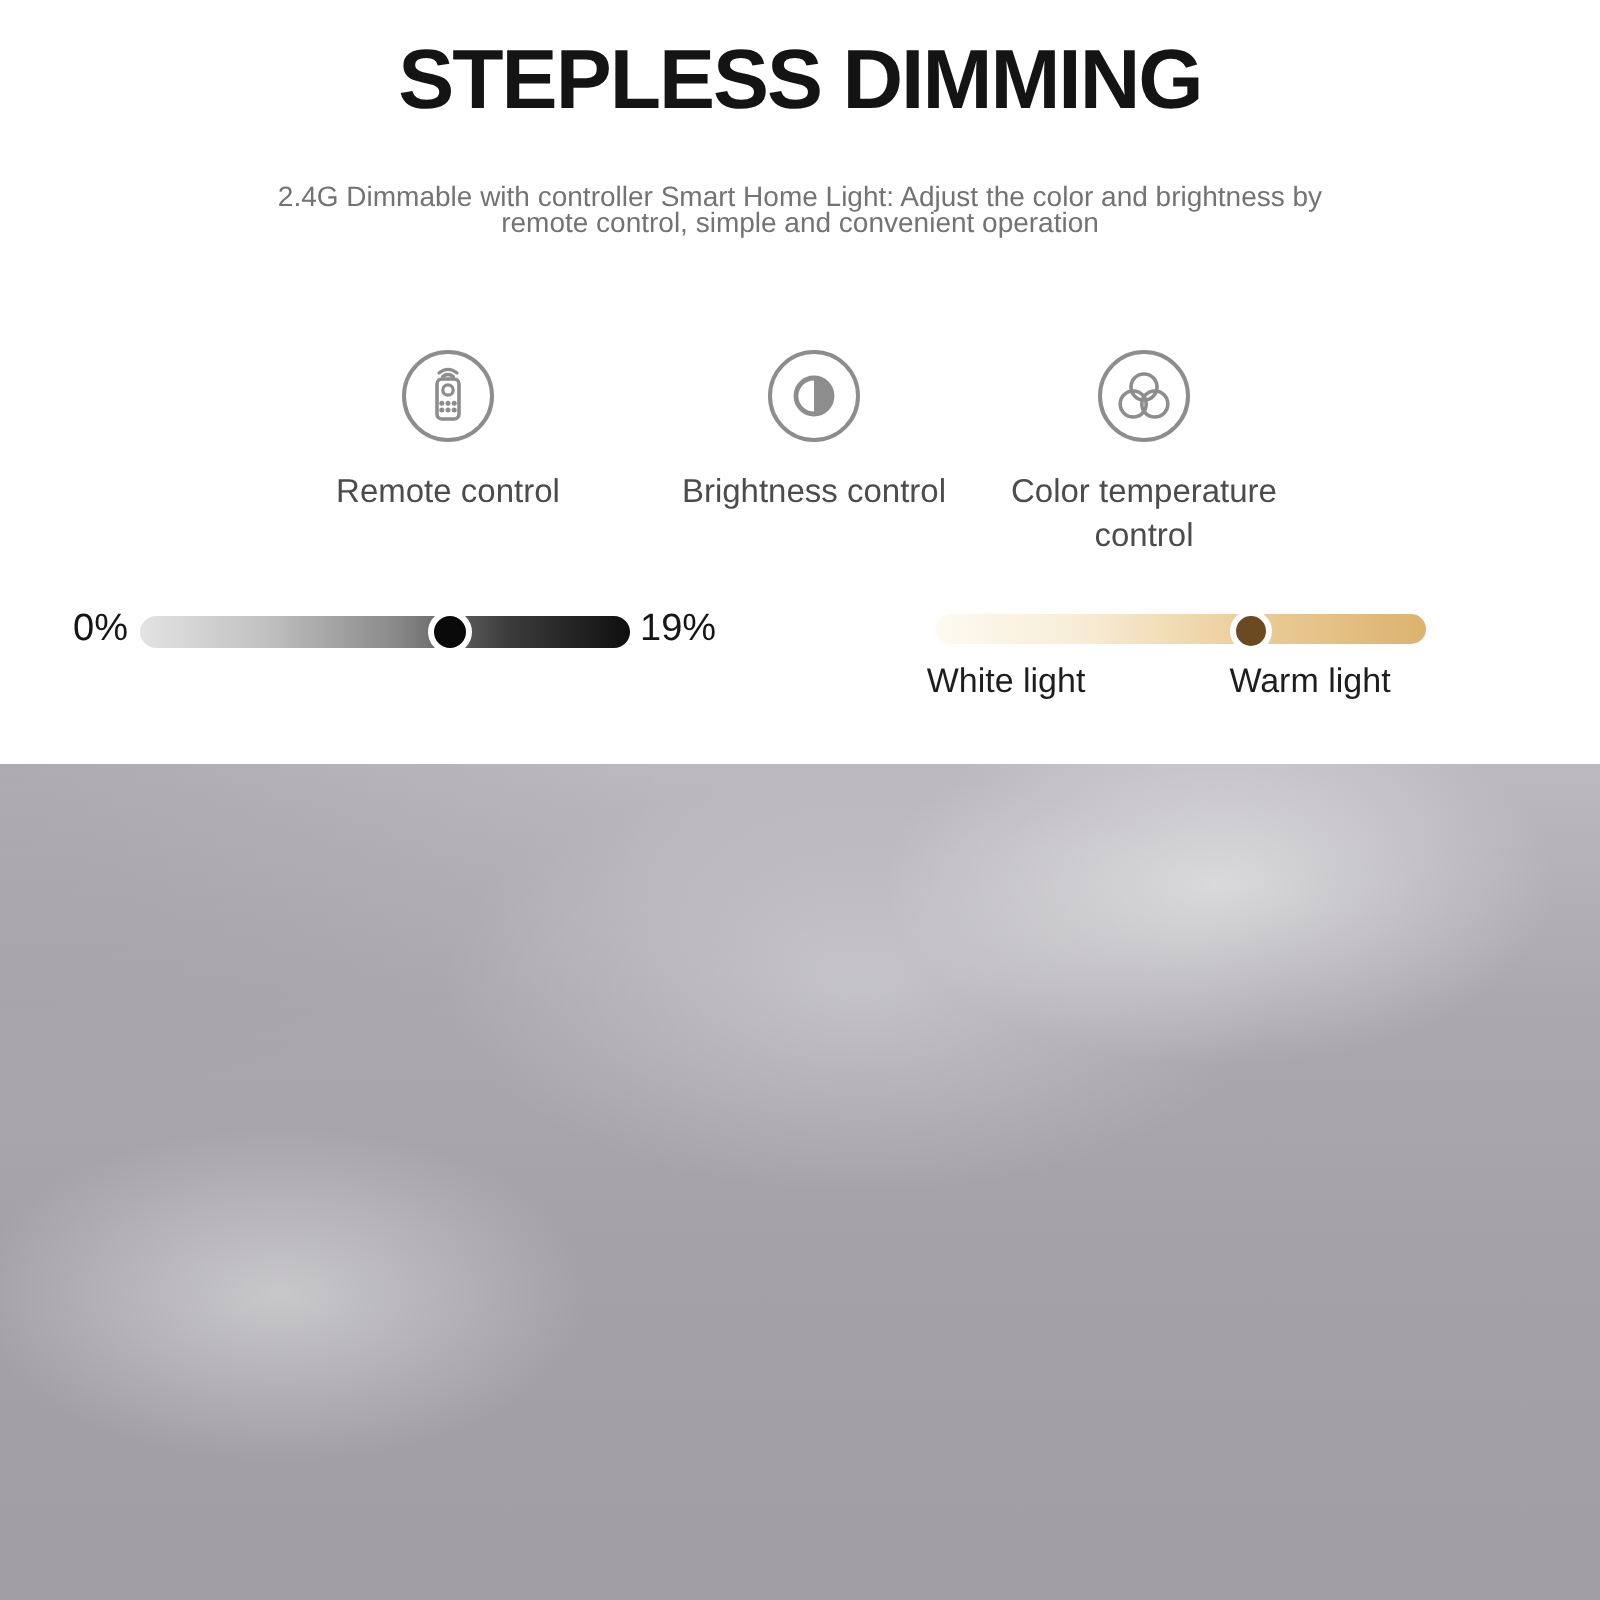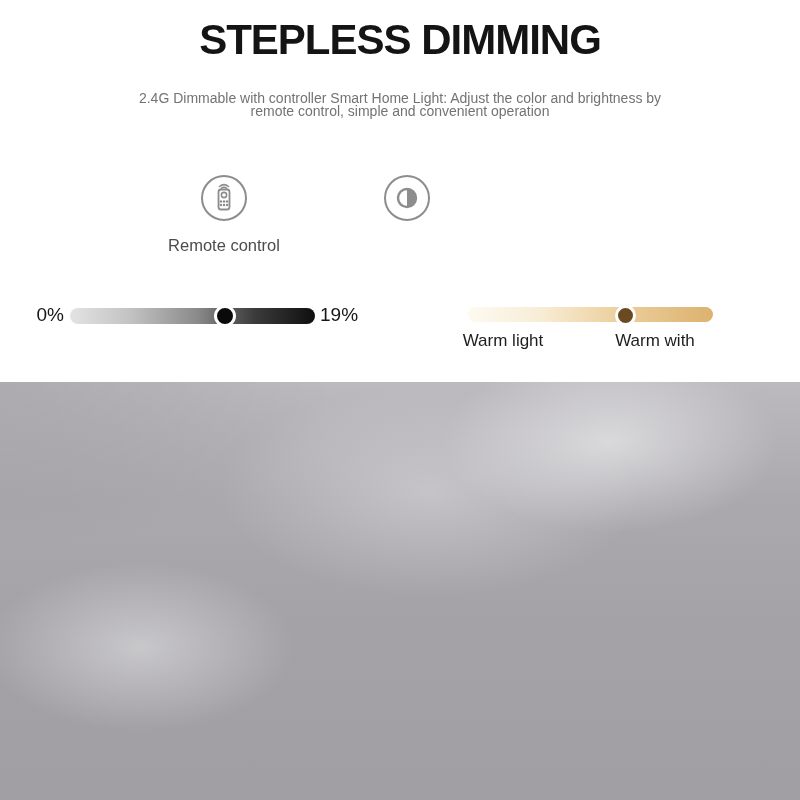--- a/index.html
+++ b/index.html
@@ -76,32 +76,46 @@
   </div>
 
   <div class="feature f2">
     <span class="icon-wrap">
       <svg width="48" height="48" viewBox="0 0 48 48" fill="none" stroke="#8d8d8d" stroke-width="2">
         <circle cx="24" cy="24" r="22"></circle>
         <circle cx="24" cy="24" r="9" stroke-width="2.4"></circle>
         <path d="M24 15 a9 9 0 0 1 0 18 z" fill="#8d8d8d" stroke="none"></path>
       </svg>
     </span>
+    <div class="feature-label">Brightness control</div>
   </div>
 
+  <div class="feature f3">
+    <span class="icon-wrap">
+      <svg width="48" height="48" viewBox="0 0 48 48" fill="none" stroke="#8d8d8d" stroke-width="2">
+        <circle cx="24" cy="24" r="22"></circle>
+        <g stroke-width="1.8">
+          <circle cx="24" cy="19.5" r="6.5"></circle>
+          <circle cx="18.6" cy="28" r="6.5"></circle>
+          <circle cx="29.4" cy="28" r="6.5"></circle>
+        </g>
+      </svg>
+    </span>
+    <div class="feature-label">Color temperature control</div>
+  </div>
 
   <span class="lbl lbl-0">0%</span>
   <div class="bar bar-black"></div>
   <div class="knob knob-black"></div>
   <span class="lbl lbl-100">19%</span>
 
   <div class="bar bar-warm"></div>
   <div class="knob knob-warm"></div>
-  <span class="lbl2 lbl-white">Warm light</span>
-  <span class="lbl2 lbl-warmlight">Warm with</span>
+  <span class="lbl2 lbl-white">White light</span>
+  <span class="lbl2 lbl-warmlight">Warm light</span>
 
   <div class="photo">
     
     
 
     
     
     
     
     

